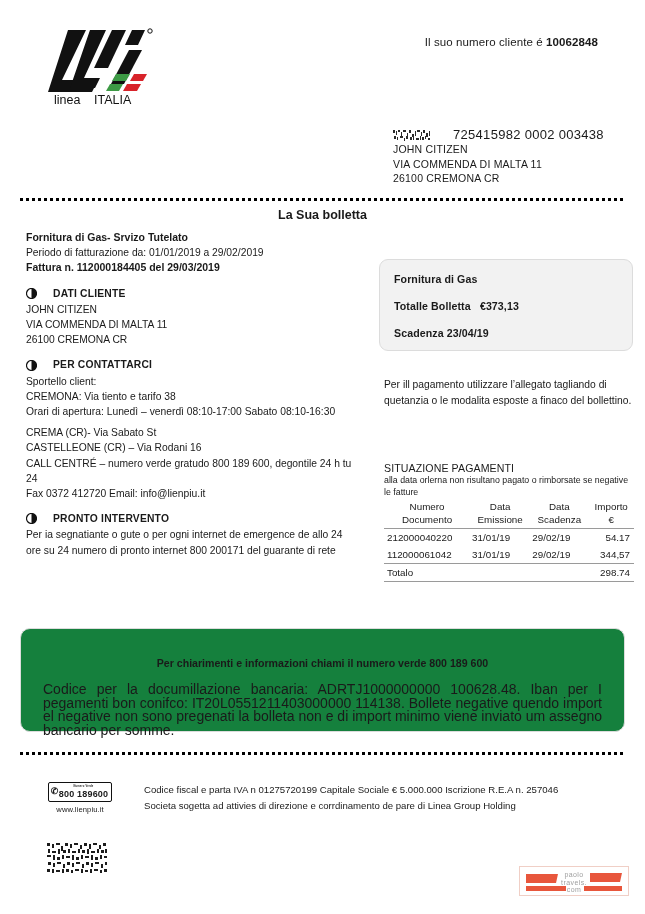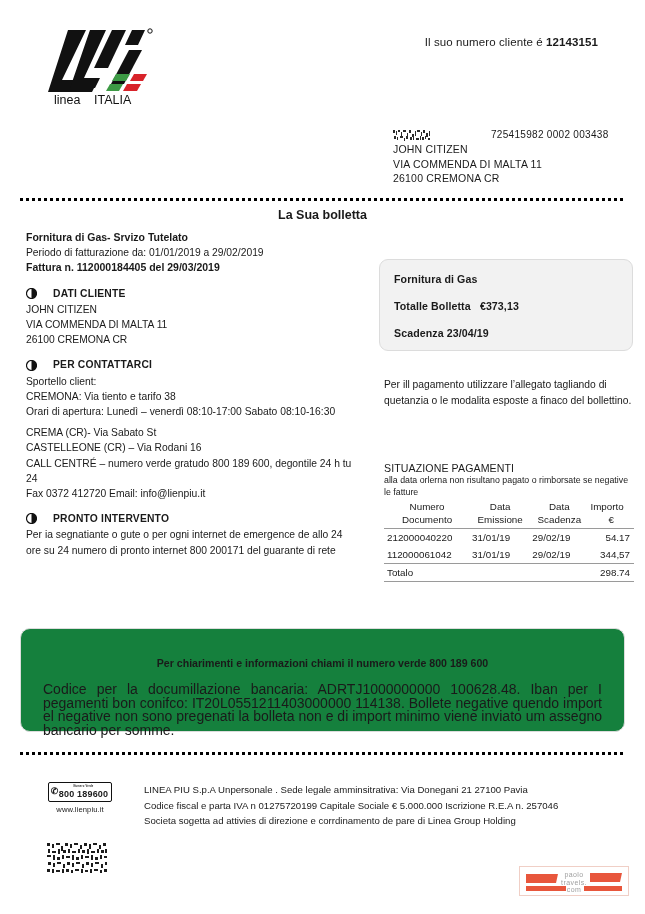--- a/index.html
+++ b/index.html
@@ -53,21 +53,21 @@
   .addr .row1 {
     display: flex;
     align-items: center;
     gap: 22px;
     height: 14px;
   }
   .barcode-sm {
     width: 38px; height: 11px;
     display:block;
   }
-  .addr-ref { font-size: 10px; letter-spacing: .3px; margin-left: 38px; }
+  .addr-ref { font-size: 13px; letter-spacing: .3px; }
 
   
   .rule {
     position: absolute;
     left: 20px;
     width: 605px;
     height: 3px;
     background-image: linear-gradient(to right, #000 0 3px, transparent 3px 6px);
     background-size: 6px 3px;
     background-repeat: repeat-x;
@@ -152,21 +152,21 @@
     border-collapse: collapse;
     margin-top: 3px;
     font-size: 9.8px;
   }
   table.pay th {
     font-weight: normal;
     text-align: center;
     padding: 0 2px;
     line-height: 12.5px;
   }
-  table.pay th.r { text-align: left; }
+  table.pay th.r { text-align: center; }
   table.pay thead tr.h2 th { border-bottom: 1px solid #9a9a9a; padding-bottom: 2px; }
   table.pay td {
     padding: 2px 2px;
     line-height: 13px;
   }
   table.pay td.num { text-align: left; padding-left: 3px; }
   table.pay td.amt { text-align: right; padding-right: 4px; }
   table.pay tr.total td {
     border-top: 1px solid #9a9a9a;
     border-bottom: 1px solid #9a9a9a;
@@ -284,21 +284,21 @@
           <path d="M64 62 L77 62 L73 69 L60 69 Z" fill="#3d9a45"></path>
           <path d="M81 62 L95 62 L91 69 L77 69 Z" fill="#d8232a"></path>
         </g>
         <text x="8" y="82" font-family="'Liberation Sans', sans-serif" font-size="12.5" fill="#111">linea</text>
         <text x="48" y="82" font-family="'Liberation Sans', sans-serif" font-size="12.5" fill="#111">ITALIA</text>
       </svg>
     </div>
 
     <div class="cust-no">
       <span>Il suo numero cliente é</span>
-      <b>12143151</b>
+      <b>10062848</b>
     </div>
   </div>
 
   <div class="addr">
     <div class="row1">
       <svg class="barcode-sm" viewBox="0 0 38 11">
         <rect width="38" height="11" fill="#ffffff"></rect>
         <g fill="#2b2b2b">
           <rect x="0" y="0" width="2" height="3"></rect>
             <rect x="3" y="1" width="1" height="4"></rect>
@@ -451,21 +451,20 @@
   <div class="foot-badge">
     <div class="badge-box">
       <div class="badge-top">Numero Verde</div>
       <span class="badge-phone">✆</span>
       <span>800 189600</span>
     </div>
     <div class="badge-url">www.lienpiu.it</div>
   </div>
 
   <div class="foot-text">
-    <div>LINEA PIU S.p.A Unpersonale   . Sede legale  amminsitrativa: Via Donegani 21  27100 Pavia</div>
     <div>Codice fiscal e parta IVA n 01275720199  Capitale Sociale  € 5.000.000 Iscrizione R.E.A n. 257046</div>
     <div>Societa sogetta ad attivies di direzione e corrdinamento de pare di Linea Group Holding</div>
   </div>
 
   <svg class="qr" viewBox="0 0 62 32">
     <rect width="62" height="32" fill="#ffffff"></rect>
     <g fill="#1c1c1c">
       <rect x="1" y="1" width="3" height="3"></rect>
         <rect x="6" y="2" width="2" height="4"></rect>
       <rect x="10" y="1" width="4" height="2"></rect>

